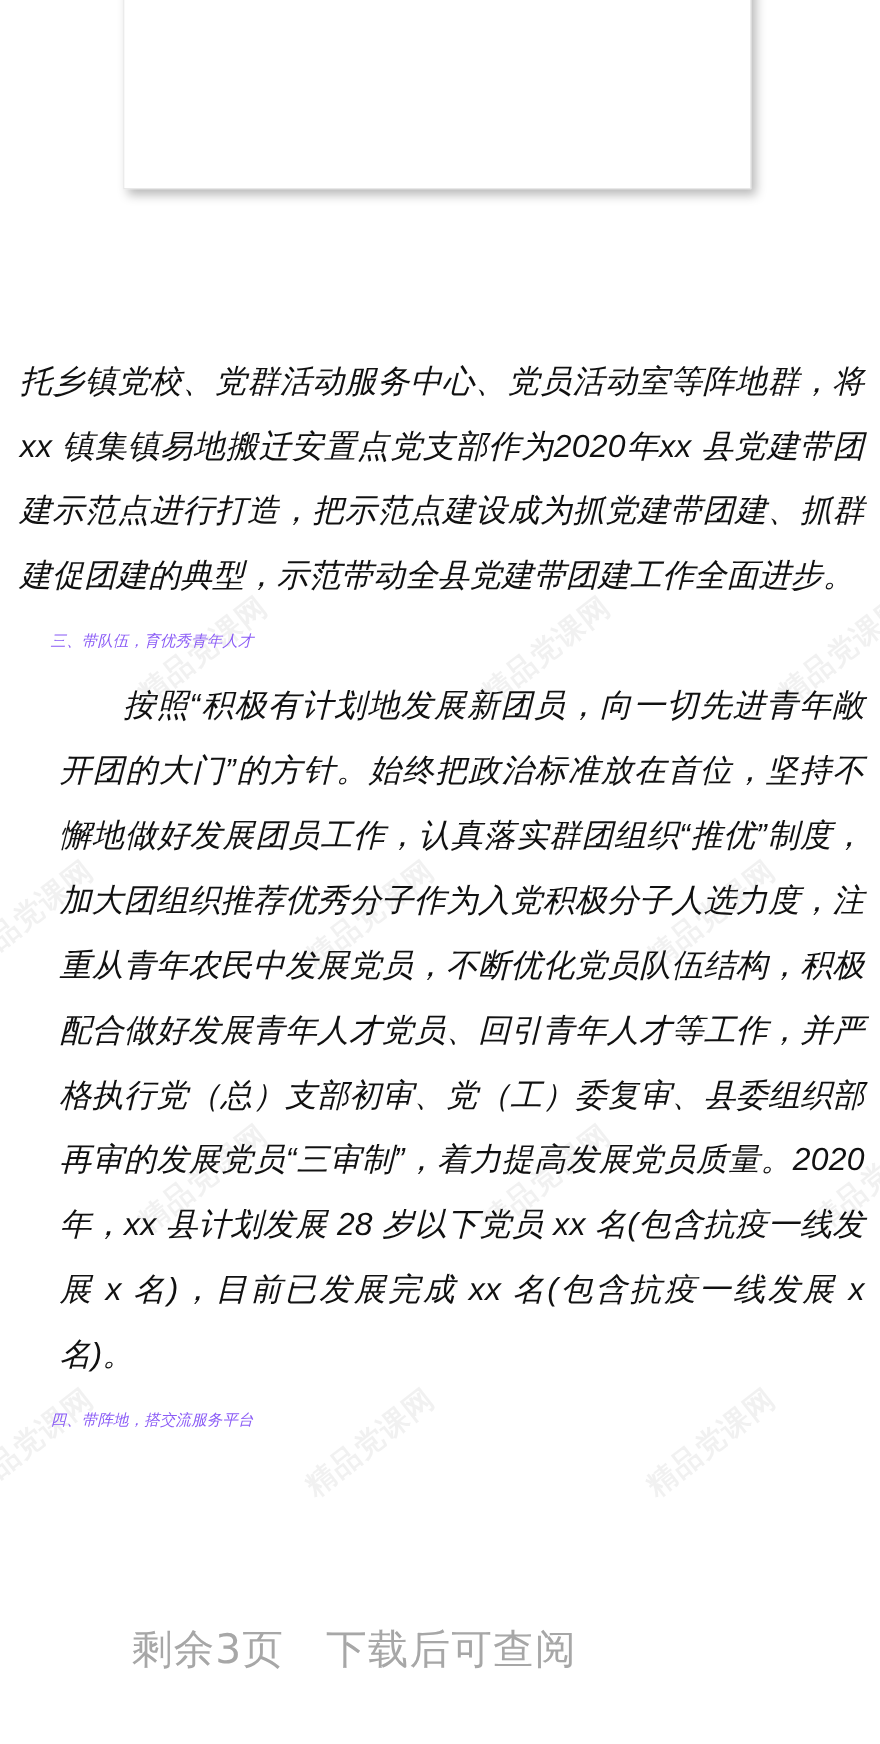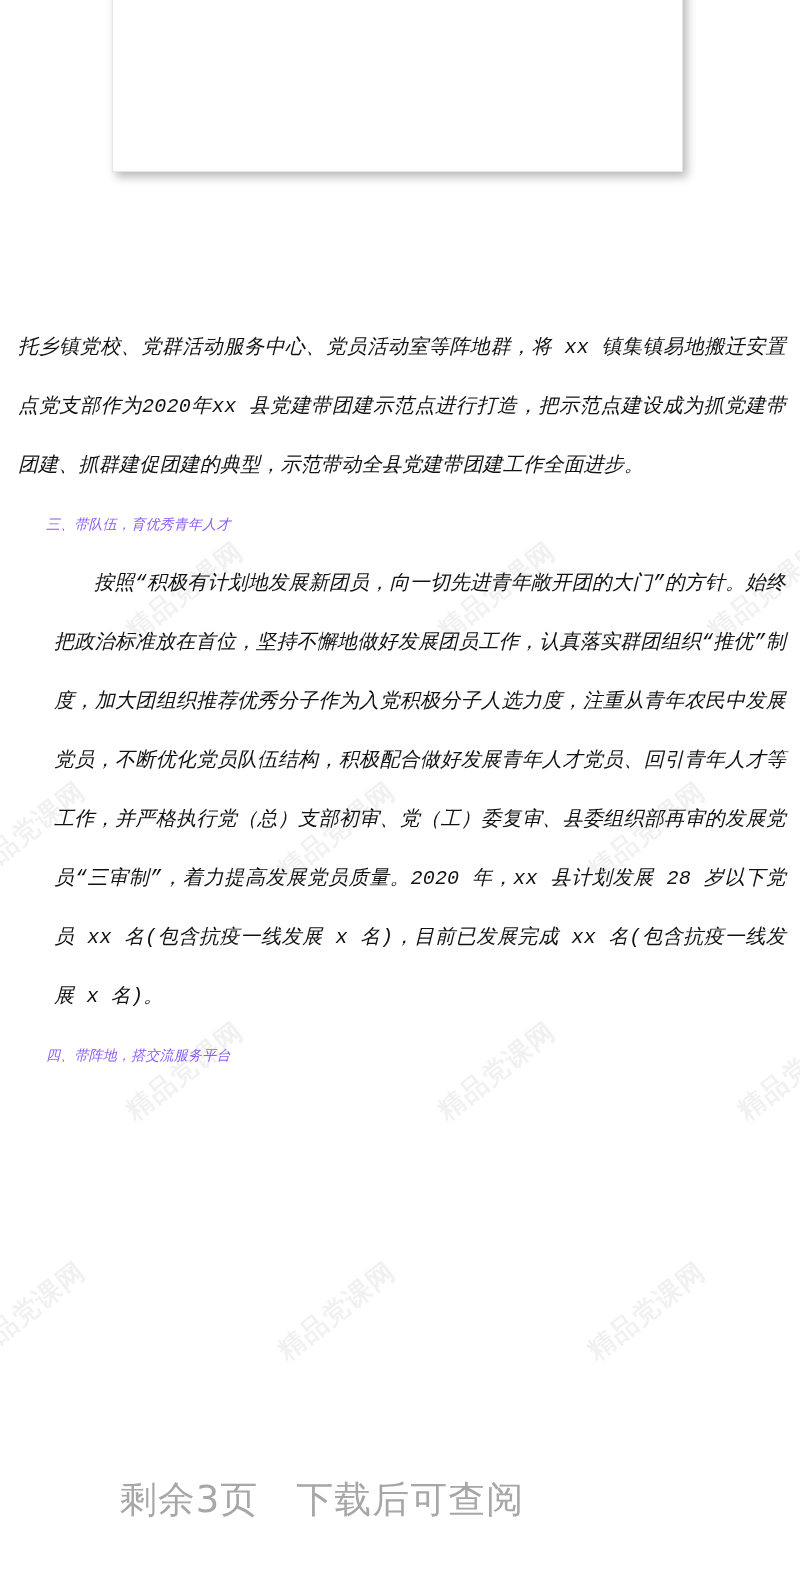--- a/index.html
+++ b/index.html
@@ -71,27 +71,27 @@
     left: 0;
     top: 0;
     width: 800px;
     z-index: 2;
   }
   .doc-inner {
     padding: 318px 14px 0 18px;
   }
   .para {
     margin: 0;
-    font-size: 20px;
+    font-size: 29px;
     line-height: 59px;
     letter-spacing: 0.2px;
     text-align: justify;
     text-align-last: left;
     color: #111111;
-    font-family: Liberation Mono, monospace;
+    font-family: Liberation Sans, sans-serif;
     font-style: italic;
     font-weight: 500;
   }
   .para.indent {
     text-indent: 2em;
     margin-left: 36px;
   }
   .heading {
     margin: 0;
     font-size: 14px;

